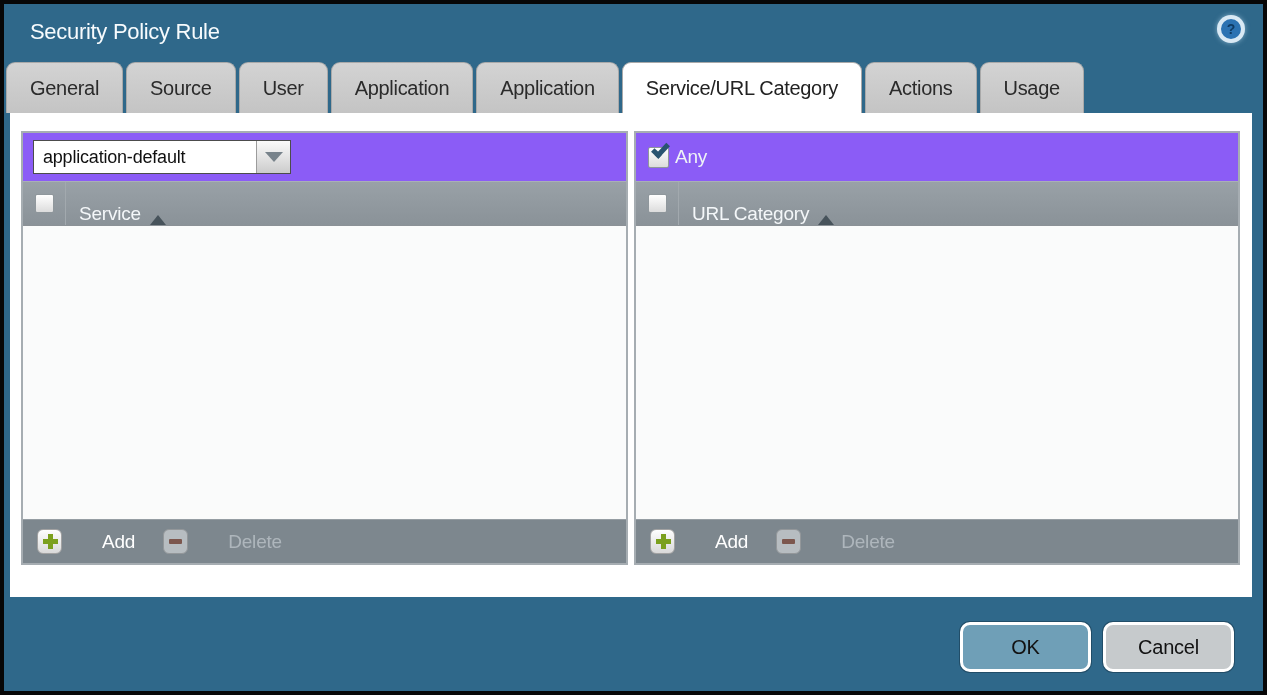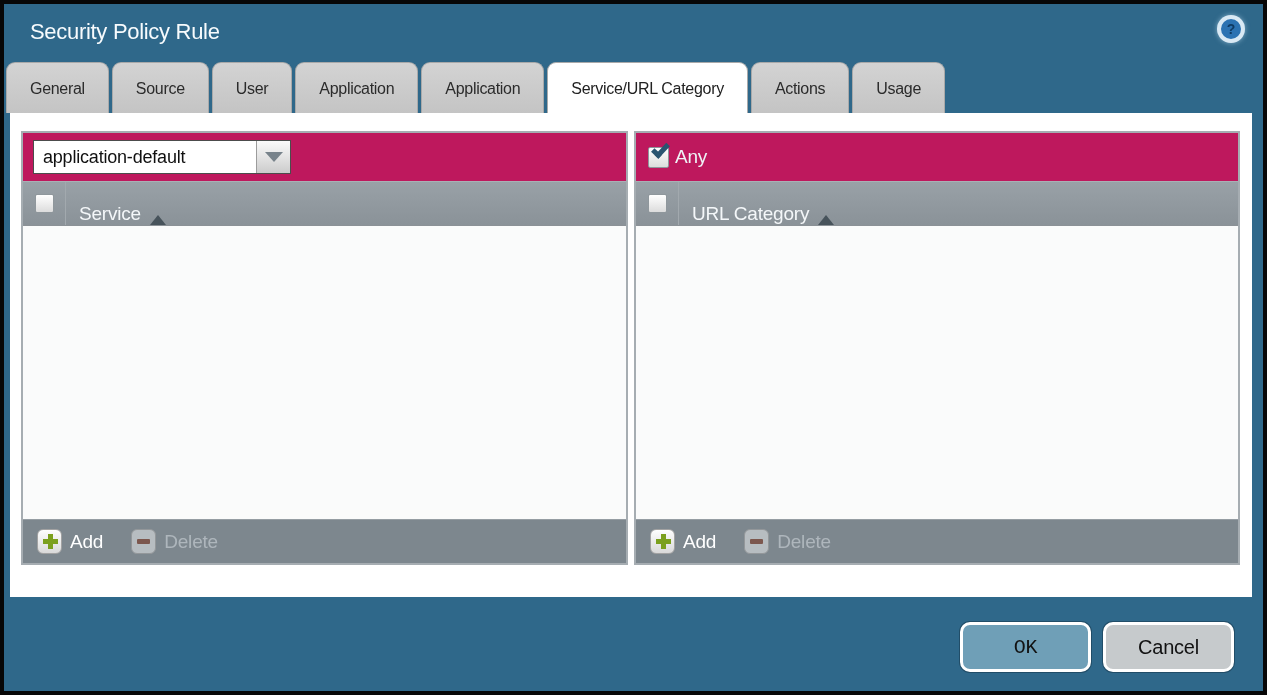--- a/index.html
+++ b/index.html
@@ -12,33 +12,33 @@
   .titlebar { position:absolute; left:0; top:0; right:0; height:58px; }
   .title { position:absolute; left:26px; top:15px; font-size:22px; letter-spacing:-0.3px; color:#f7fbfd; font-weight:400; }
   .help { position:absolute; right:18px; top:11px; width:28px; height:28px; border-radius:50%;
           background:#2b72b2; border:4px solid rgba(232,243,250,0.92);
           box-shadow:0 0 5px rgba(200,230,250,0.55); display:flex; align-items:center; justify-content:center;
           cursor:pointer; }
   .help span { color:#0e3a63; font-size:14px; font-weight:bold; line-height:1; }
 
   
   .tabs { position:absolute; left:2px; top:58px; right:0; height:51px; display:flex; gap:3px; align-items:flex-end; }
-  .tab { height:51px; line-height:51px; padding:0 23px; font-size:16px; letter-spacing:-0.3px; color:#2b2b2b;
+  .tab { height:51px; line-height:51px; padding:0 23px; font-size:20px; letter-spacing:-0.3px; color:#2b2b2b;
          background:linear-gradient(#d3d3d3,#c4c4c4); border:1px solid #a9a9a9; border-bottom:none;
          border-radius:9px 9px 0 0; white-space:nowrap; cursor:pointer; }
   .tab.active { background:#ffffff; color:#222; position:relative; z-index:3; }
 
   
   .content { position:absolute; left:6px; right:11px; top:109px; bottom:94px; background:#ffffff; z-index:2; }
 
   .panel { position:absolute; top:18px; height:434px; border:2px solid #a6adb2; display:flex; flex-direction:column; }
   .panel.left  { left:11px;  width:607px; }
   .panel.right { left:624px; width:606px; }
 
-  .ptoolbar { height:48px; background:#be185d; flex:0 0 auto; display:flex; align-items:center; }
+  .ptoolbar { height:48px; background:#8b5cf6; flex:0 0 auto; display:flex; align-items:center; }
 
   
   .combo { margin-left:10px; height:34px; display:flex; border:1px solid #4c4c4c; cursor:pointer; }
   .combo-text { width:222px; background:#ffffff; color:#101010; font-size:18px; letter-spacing:-0.2px;
                 padding:0 9px; line-height:32px; white-space:nowrap; overflow:hidden; }
   .combo-btn { width:34px; background:linear-gradient(#fbfbfb,#cccccc); border-left:1px solid #9c9c9c;
                display:flex; align-items:center; justify-content:center; }
   .tri-down { width:0; height:0; border-left:9px solid transparent; border-right:9px solid transparent;
               border-top:10px solid #78838b; }
 
@@ -56,37 +56,37 @@
   .cbcell { width:43px; align-self:stretch; display:flex; align-items:center; justify-content:center;
             border-right:1px solid #a2a9ae; }
   .phead-label { color:#f4f7f9; font-size:19px; margin-left:13px; letter-spacing:-0.2px; cursor:pointer; }
   .tri-up { width:0; height:0; margin-left:9px; border-left:8px solid transparent; border-right:8px solid transparent;
             border-bottom:10px solid #47535b; cursor:pointer; }
 
   .pbody { flex:1 1 auto; background:#fafbfb; }
 
   
   .pfoot { height:44px; background:#7d878e; flex:0 0 auto; display:flex; align-items:center; border-top:1px solid #959da3; }
-  .foot-btn { display:flex; align-items:center; margin-left:14px; cursor:pointer; }
+  .foot-btn { display:flex; align-items:center; margin-left:14px; cursor:pointer;gap:32px; }
   .icon-sq { width:25px; height:25px; border-radius:6px; background:linear-gradient(#fefefe,#d9d9d9);
              border:1px solid #a2a2a2; position:relative; }
   .plus::before { content:""; position:absolute; left:10px; top:4px;  width:5px;  height:15px; background:#7ba01e; }
   .plus::after  { content:""; position:absolute; left:5px;  top:9px;  width:15px; height:5px;  background:#7ba01e; }
   .minus::before{ content:""; position:absolute; left:5px;  top:9px;  width:13px; height:5px;  background:#7c3b28; border-radius:1px; }
   .foot-label { color:#ffffff; font-size:19px; margin-left:8px; letter-spacing:-0.2px; }
   .foot-btn.disabled { cursor:default; }
   .foot-btn.disabled .icon-sq { opacity:0.62; background:rgba(255,255,255,0.72); }
   .foot-btn.disabled .foot-label { color:#aeb6bc; }
   .foot-btn + .foot-btn { margin-left:28px; }
 
   
   .btn { position:absolute; top:618px; height:50px; border-radius:10px; border:3px solid #ffffff;
          font-family:"Liberation Sans", sans-serif; font-size:20px; color:#121212;
          box-shadow:0 0 0 1px rgba(10,30,40,0.35); cursor:pointer; letter-spacing:-0.2px; }
-  .btn.ok     { left:956px;  width:131px; background:#6f9fb7;font-family:Liberation Mono, monospace; }
+  .btn.ok     { left:956px;  width:131px; background:#6f9fb7; }
   .btn.cancel { left:1099px; width:131px; background:#c6cacc; }
 </style>
 </head>
 <body>
 
 <div class="dialog">
 
   <div class="titlebar">
     <span class="title">Security Policy Rule</span>
     <div class="help">

